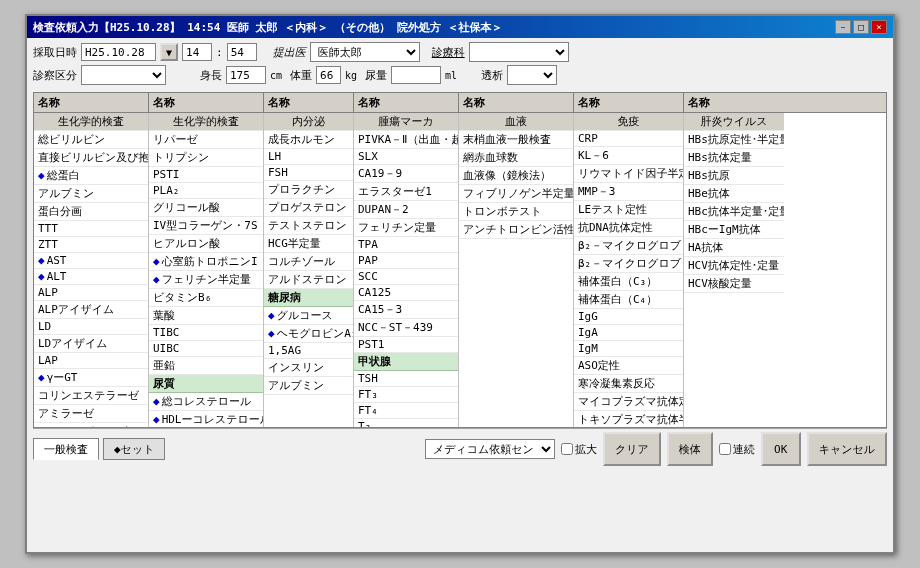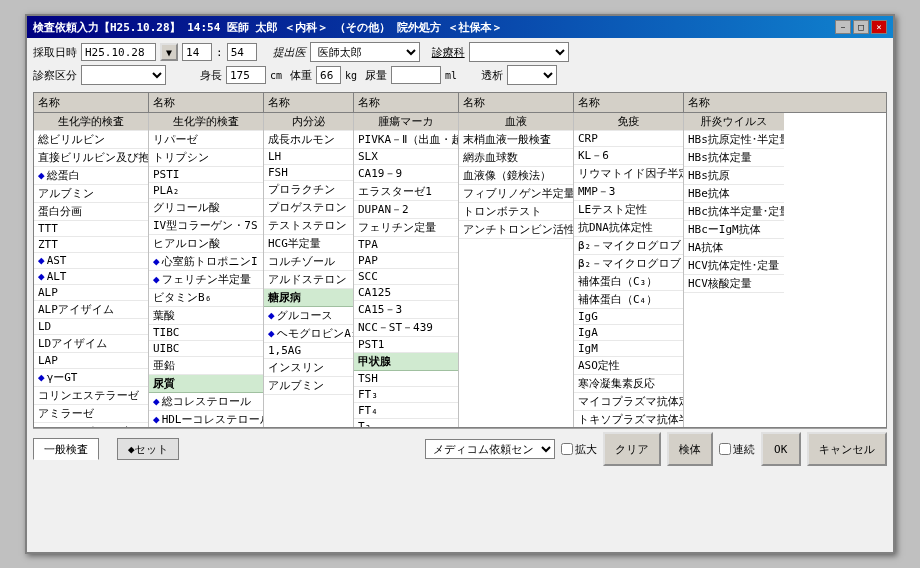--- a/index.html
+++ b/index.html
@@ -11,29 +11,29 @@
     .win-btn { width: 16px; height: 14px; background: #c0c0c0; border: 1px solid #808080; font-size: 9px; cursor: pointer; display: flex; align-items: center; justify-content: center; color: black; }
     .content { padding: 4px 6px; }
     .form-row { display: flex; align-items: center; gap: 4px; margin-bottom: 3px; }
     .label { white-space: nowrap; font-size: 11px; }
     .input-field { border: 1px solid #808080; background: white; height: 18px; padding: 1px 3px; font-size: 11px; font-family: inherit; }
     .input-sm { width: 70px; }
     select.input-field { height: 20px; }
     .checkbox-label { display: flex; align-items: center; gap: 2px; }
     .table-container { border: 1px solid #808080; background: white; overflow: hidden; height: 340px; display: flex; flex-direction: column; }
     .table-header { display: flex; background: #d4d0c8; border-bottom: 1px solid #808080; }
-    .col-header { border-right: 1px solid #808080; padding: 2px 4px; font-size: 11px; font-weight: normal; flex-shrink: 0; }
+    .col-header { border-right: 1px solid #808080; padding: 2px 4px; font-size: 11px; font-weight: bold; flex-shrink: 0; }
     .table-body { display: flex; flex: 1; overflow: hidden; }
     .col { flex-shrink: 0; border-right: 1px solid #c0c0c0; overflow-y: auto; overflow-x: hidden; height: 100%; }
     .col:last-child { border-right: none; }
     .col-section-header { background: #d4d0c8; padding: 1px 4px; border-bottom: 1px solid #a0a0a0; font-size: 11px; text-align: center; }
     .col-item { padding: 1px 4px; font-size: 11px; white-space: nowrap; border-bottom: 1px solid #e8e8e8; cursor: pointer; }
     .blue-diamond { color: #0000cc; margin-right: 2px; }
     .bottom-bar { display: flex; align-items: center; justify-content: space-between; margin-top: 4px; padding: 3px 0; border-top: 1px solid #a0a0a0; }
-    .tab-area { display: flex; gap: 18px; align-items: center; }
+    .tab-area { display: flex; gap: 4px; align-items: center; }
     .tab-btn { background: #e0e0e0; border: 1px solid #808080; padding: 2px 10px; font-size: 11px; cursor: pointer; font-family: inherit; height: 22px; }
     .tab-btn.active { background: white; border-bottom: 1px solid white; }
     .action-area { display: flex; align-items: center; gap: 6px; }
     .dropdown-select { border: 1px solid #808080; background: white; height: 20px; padding: 1px 3px; font-size: 11px; font-family: inherit; width: 130px; }
     .btn { background: #d4d0c8; border: 2px outset #e0e0e0; padding: 2px 10px; font-size: 11px; cursor: pointer; height: 34px; font-family: inherit; }
     .btn-ok { min-width: 40px; }
     input[type="checkbox"] { width: 12px; height: 12px; }
     .unit { font-size: 10px; }
     .col-w1 { width: 115px; }
     .col-w2 { width: 115px; }

